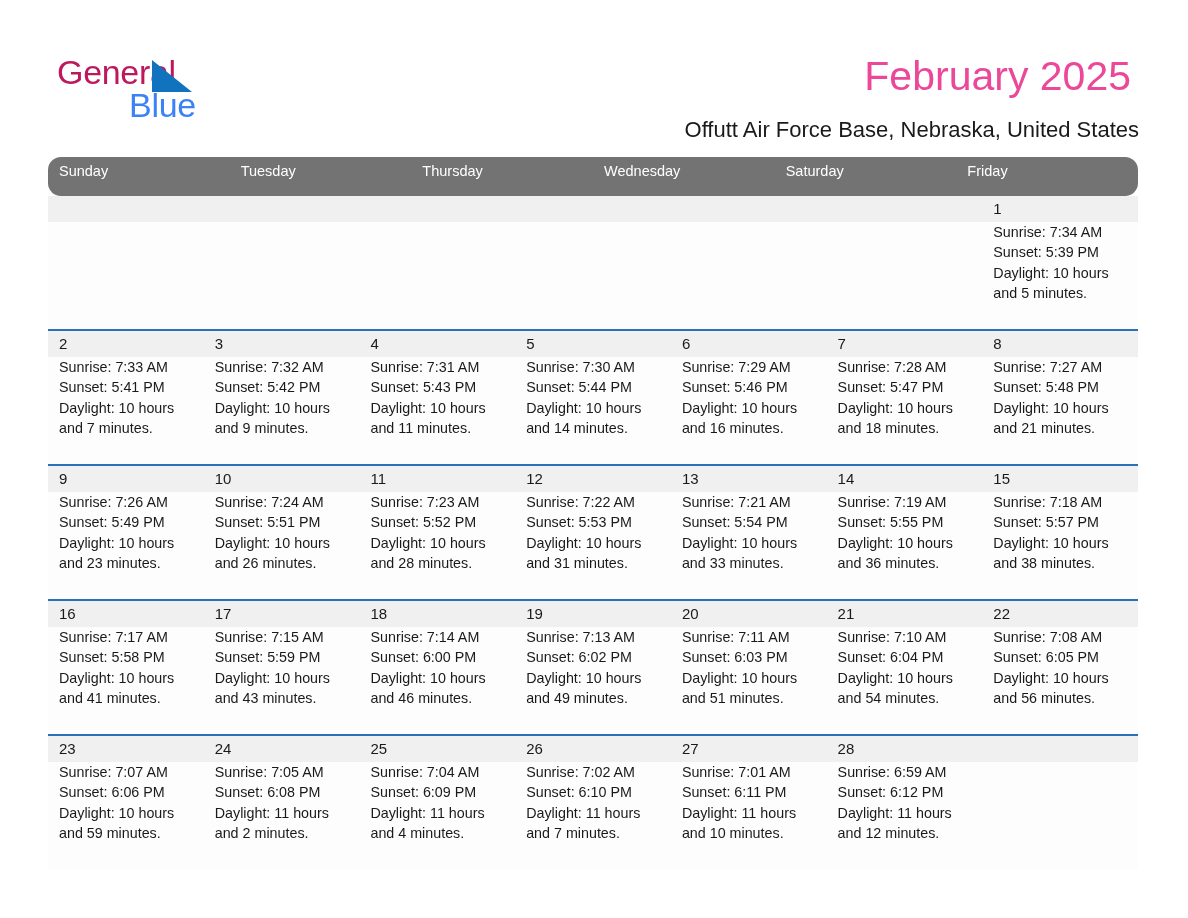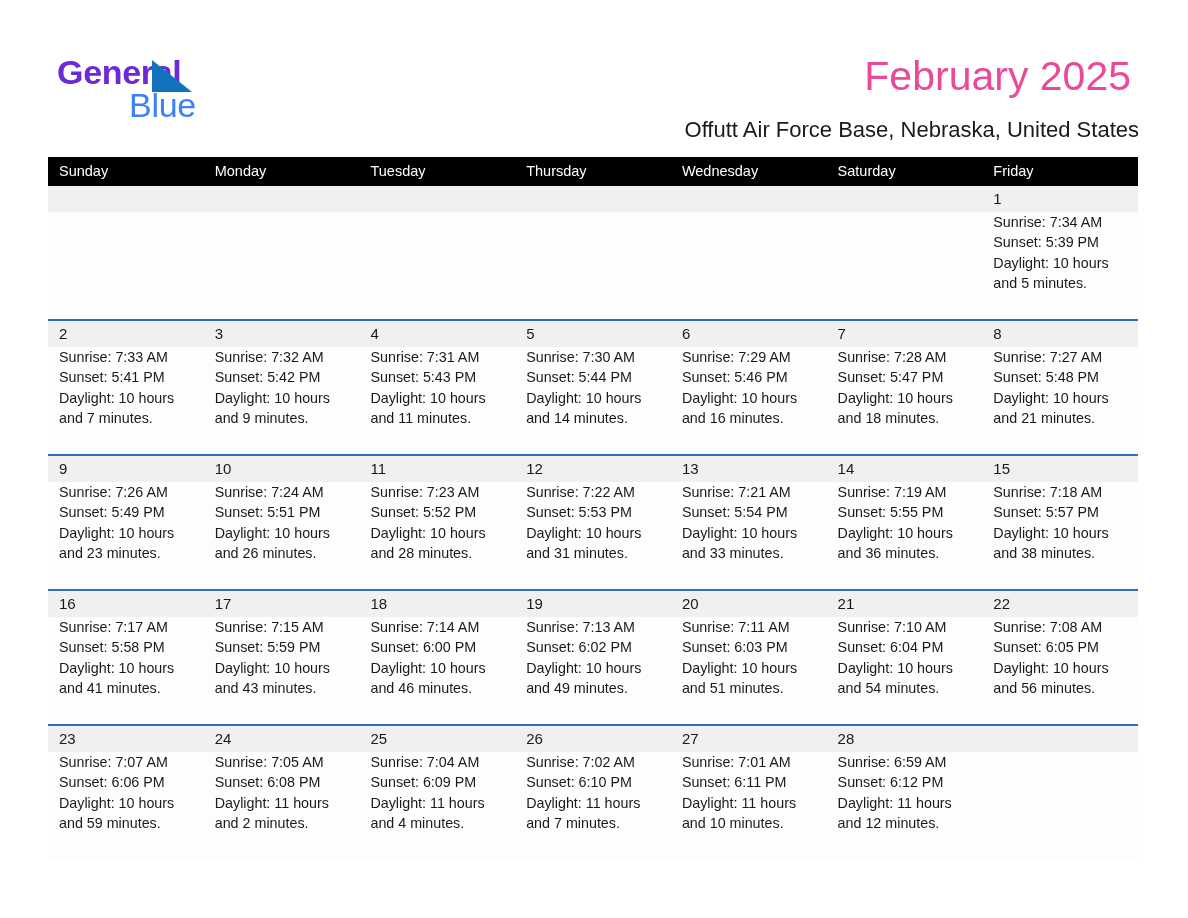--- a/index.html
+++ b/index.html
@@ -28,23 +28,23 @@
     left: 57px;
     top: 52px;
     width: 300px;
     height: 75px;
   }
   .logo-general {
     position: absolute;
     left: 0; top: 0;
     font-size: 34px;
     line-height: 40px;
-    color: #6d28d9;
+    color: #be185d;
     letter-spacing: -0.3px;
-    font-weight: 700;
+    font-weight: 400;
   }
   .logo-triangle {
     position: absolute;
     left: 95px;
     top: 8px;
     width: 0; height: 0;
     border-left: 40px solid #1173bd;
     border-top: 32px solid transparent;
   }
   .logo-blue {
@@ -83,22 +83,23 @@
   
   .calendar {
     position: absolute;
     left: 48px;
     top: 157px;
     width: 1090px;
   }
   .weekdays {
     display: flex;
     width: 1090px;
-    height: 29px;
-    background: #000000;
+    height: 39px;
+    background: #737373;
+    border-radius: 13px;
   }
   .weekday {
     flex: 1 1 0;
     color: #ffffff;
     font-size: 14.5px;
     line-height: 29px;
     padding-left: 11px;
     white-space: nowrap;
     overflow: hidden;
   }
@@ -156,21 +157,20 @@
     </div>
 
     <div class="title">February 2025</div>
     <div class="subtitle">Offutt Air Force Base, Nebraska, United States</div>
   </div>
 
   <div class="calendar">
 
     <div class="weekdays">
       <div class="weekday">Sunday</div>
-      <div class="weekday">Monday</div>
       <div class="weekday">Tuesday</div>
       <div class="weekday">Thursday</div>
       <div class="weekday">Wednesday</div>
       <div class="weekday">Saturday</div>
       <div class="weekday">Friday</div>
     </div>
 
     <div id="weeks-container">
         <div class="week">
           <div class="day empty">

